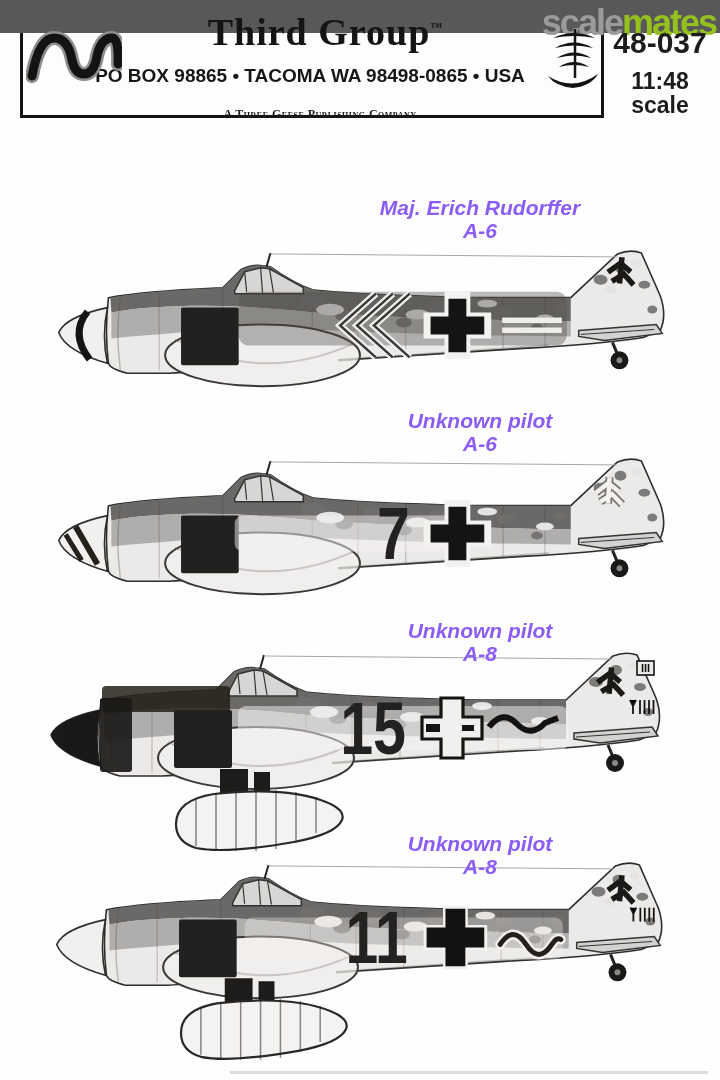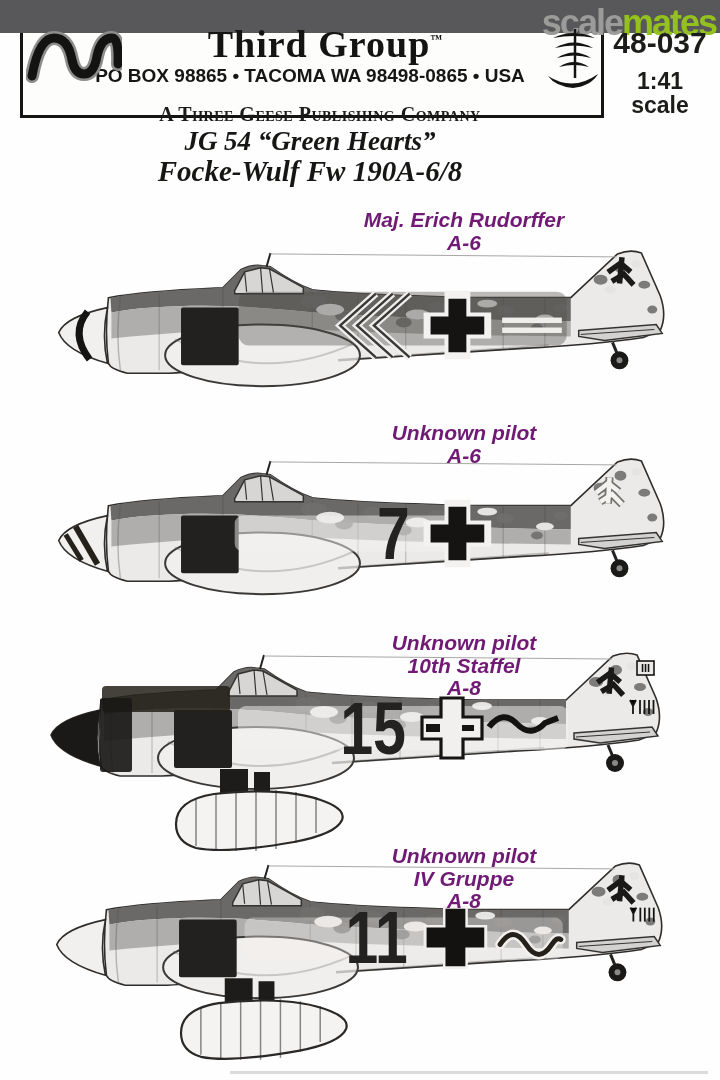--- a/index.html
+++ b/index.html
@@ -9,51 +9,51 @@
   
   .banner{position:absolute;left:0;top:0;width:720px;height:33px;background:#58585a;z-index:1;}
   .watermark{position:absolute;top:5px;right:4px;z-index:2;font-weight:bold;font-size:36px;
              letter-spacing:-2px;line-height:1;font-family:"Liberation Sans",sans-serif;}
   .wm-scale{color:#9b9b99;}
   .wm-mates{color:#94c11e;}
 
   
   .header-box{position:absolute;left:20px;top:12px;width:584px;height:106px;
               border:3px solid #141412;background:#fdfdfc;z-index:0;box-sizing:border-box;}
-  .brand-row{position:absolute;left:130px;top:18px;width:390px;text-align:center;z-index:1;
+  .brand-row{position:absolute;left:130px;top:6px;width:390px;text-align:center;z-index:1;
              font-family:"Liberation Serif",serif;font-weight:bold;font-size:38px;line-height:42px;
              color:#141412;letter-spacing:1px;}
   .brand-row sup{font-size:12px;letter-spacing:0;}
   .pub-address{position:absolute;left:60px;top:66px;width:500px;text-align:center;z-index:1;
                font-weight:bold;font-size:19px;line-height:20px;color:#161614;}
   .pub-contact{position:absolute;left:24px;top:88px;width:578px;text-align:center;z-index:1;
                font-weight:bold;font-size:17.5px;letter-spacing:-0.3px;line-height:19px;color:#161614;}
   .pub-tagline{position:absolute;left:120px;top:106px;width:400px;text-align:center;z-index:1;
                font-family:"Liberation Serif",serif;font-variant:small-caps;font-weight:600;
-               font-size:20px;line-height:16px;color:#1b1b19;letter-spacing:0.5px;}
+               font-size:12px;line-height:16px;color:#1b1b19;letter-spacing:0.5px;}
   .logo-squiggle{position:absolute;left:26px;top:24px;z-index:2;}
   .logo-geese{position:absolute;left:543px;top:26px;z-index:2;}
 
   
   .product-number{position:absolute;left:608px;top:26px;width:104px;text-align:center;
                   font-weight:bold;font-size:30px;color:#1c1c1a;z-index:2;}
   .scale-num{position:absolute;left:608px;top:68px;width:104px;text-align:center;
              font-weight:bold;font-size:23px;color:#1c1c1a;}
   .scale-word{position:absolute;left:608px;top:92px;width:104px;text-align:center;
               font-weight:bold;font-size:23px;color:#1c1c1a;}
 
   
   .sheet-title{position:absolute;left:80px;top:126px;width:460px;text-align:center;
                font-family:"Liberation Serif",serif;font-style:italic;font-weight:bold;color:#161614;}
   .sheet-title .t1{font-size:27px;line-height:30px;}
   .sheet-title .t2{font-size:29px;line-height:31px;}
 
   
-  .caption{position:absolute;left:308px;width:312px;text-align:center;z-index:3;
-           font-weight:bold;font-style:italic;font-size:21px;line-height:22.5px;color:#701a75;margin-top:12px;}
+  .caption{position:absolute;left:324px;width:312px;text-align:center;z-index:3;
+           font-weight:bold;font-style:italic;font-size:21px;line-height:22.5px;color:#8b5cf6;}
   .cap-1{top:197px;} .cap-2{top:410px;} .cap-3{top:620px;} .cap-4{top:833px;}
 
   
   svg.profile{position:absolute;z-index:2;}
   .p1{left:8px;top:240px;width:696px;}
   .p2{left:8px;top:448px;width:696px;}
   .p3{left:0px;top:642px;width:700px;}
   .p4{left:6px;top:852px;width:696px;}
 
   .tacnum{font-family:"Liberation Sans",sans-serif;font-weight:bold;font-size:74px;fill:#242220;}
@@ -83,44 +83,38 @@
     <path d="M14,32 Q31,21 48,32 Q31,27 14,32 Z" fill="#131311"></path>
     <path d="M16,41 Q31,31 46,41 Q31,37 16,41 Z" fill="#131311"></path>
     <path d="M5,50 Q30,66 55,48 Q48,60 30,62 Q12,60 5,50 Z" fill="#131311"></path>
   </svg>
 
   <div class="brand-row"><span>Third Group</span><sup>™</sup></div>
   <div class="pub-address">PO BOX 98865 • TACOMA  WA  98498-0865 • USA</div>
   <div class="pub-tagline">A Three Geese Publishing Company</div>
 
   <div class="product-number">48-037</div>
-  <div class="scale-num">1:41</div>
+  <div class="scale-num">11:48</div>
   <div class="scale-word">scale</div>
 
-  <div class="sheet-title">
-    <div class="t1">JG 54 “Green Hearts”</div>
-    <div class="t2">Focke-Wulf Fw 190A-6/8</div>
-  </div>
 
   <div class="caption cap-1">
     <div>Maj. Erich Rudorffer</div>
     <div>A-6</div>
   </div>
   <div class="caption cap-2">
     <div>Unknown pilot</div>
     <div>A-6</div>
   </div>
   <div class="caption cap-3">
     <div>Unknown pilot</div>
-    <div>10th Staffel</div>
     <div>A-8</div>
   </div>
   <div class="caption cap-4">
     <div>Unknown pilot</div>
-    <div>IV Gruppe</div>
     <div>A-8</div>
   </div>
 
   <svg width="0" height="0" style="position:absolute" aria-hidden="true">
     <defs>
       <g id="g-airframe">
 
         <path d="M101,58 C140,51 196,49 216,48 L234,30 Q246,24 256,26 L264,27 Q288,44 306,50
                  C350,55 430,57 480,58 L566,58 L613,14 Q626,9 637,13 L656,56 Q663,76 656,91
                  L639,98 C600,104 556,107 518,109 C440,114 360,119 302,123 C252,127 198,132 162,134

